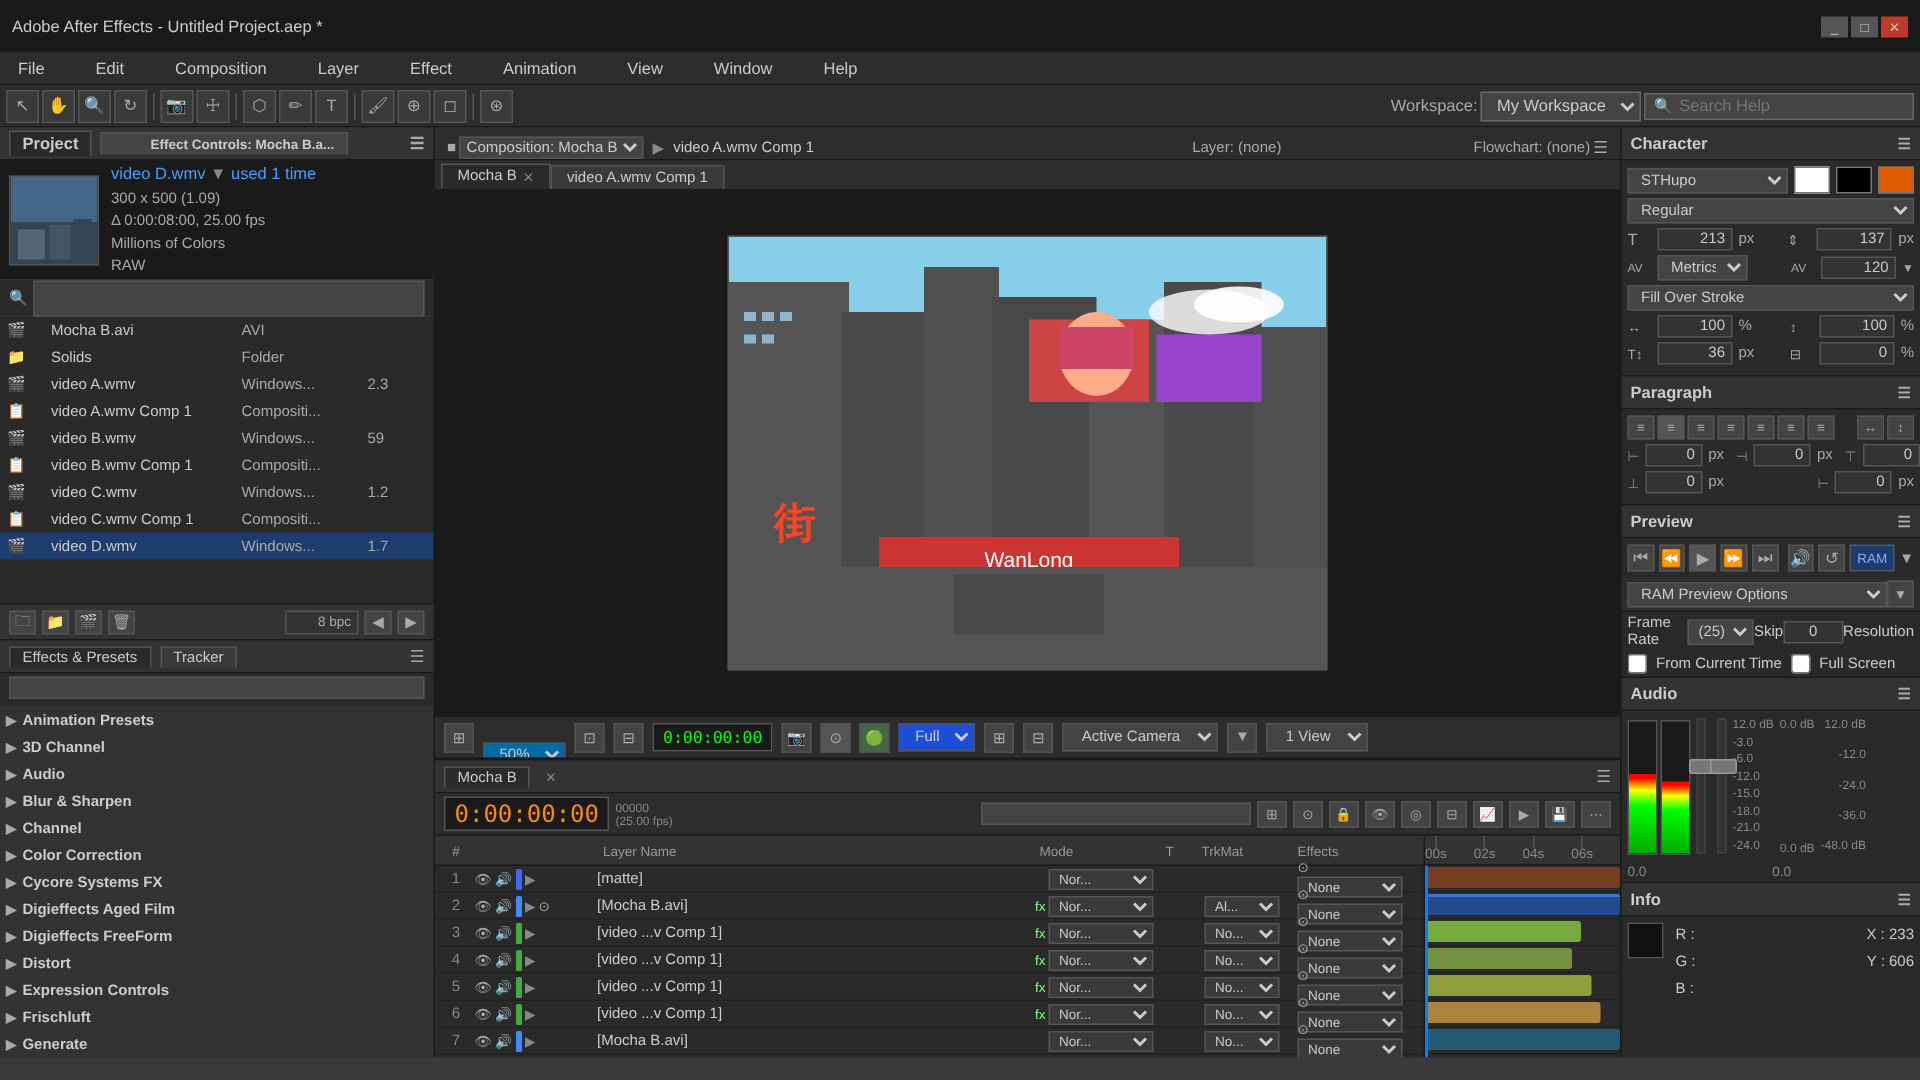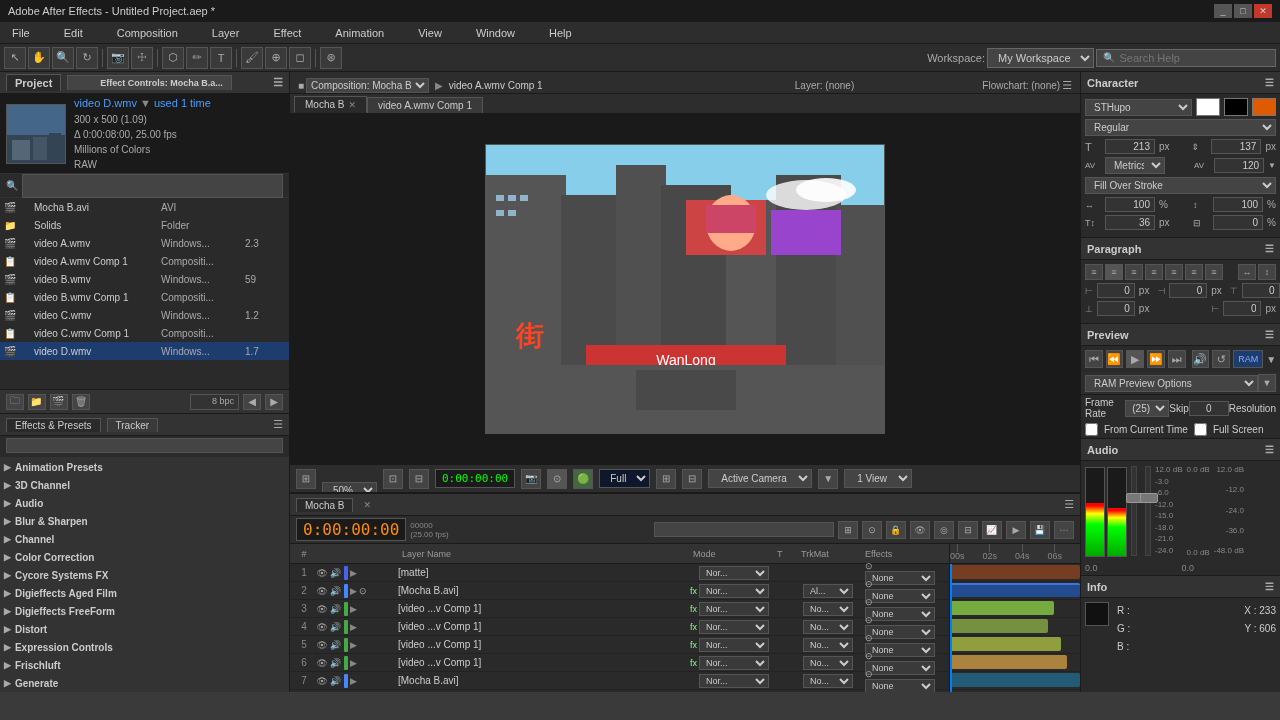--- a/index.html
+++ b/index.html
@@ -9,21 +9,21 @@
       overflow: hidden;
       font-family: Arial, sans-serif;
       font-size: 11px;
       background: #3a3a3a;
       color: #cccccc;
       user-select: none;
     }
 
     
     #title-bar {
-      height: 22px;
+      height: 35px;
       background: #1a1a1a;
       display: flex;
       align-items: center;
       padding: 0 8px;
       justify-content: space-between;
     }
     #title-bar .win-controls { display: flex; gap: 2px; }
     #title-bar .win-btn {
       width: 18px; height: 14px;
       background: #555;
@@ -310,38 +310,38 @@
     #comp-controls {
       height: 28px;
       background: #2d2d2d;
       display: flex;
       align-items: center;
       padding: 0 6px;
       gap: 6px;
       border-top: 1px solid #1a1a1a;
     }
     .zoom-control {
-      background: #404040; border: 1px solid #555;
+      background: #0369a1; border: 1px solid #555;
       color: #ccc; padding: 1px 6px;
       font-size: 10px; cursor: pointer; margin-top: 24px;
     }
     .timecode {
       background: #1a1a1a; border: 1px solid #555;
       color: #00ff00; padding: 2px 6px;
       font-size: 11px; font-family: monospace;
     }
     .comp-btn {
       width: 20px; height: 20px;
       background: #444; border: 1px solid #555;
       color: #aaa; cursor: pointer;
       display: flex; align-items: center; justify-content: center;
       font-size: 10px;
     }
     .quality-dropdown {
-      background: #0f172a; border: 1px solid #555;
+      background: #1d4ed8; border: 1px solid #555;
       color: #ccc; padding: 2px 6px;
       font-size: 10px; cursor: pointer;
     }
     .camera-dropdown {
       background: #444; border: 1px solid #555;
       color: #ccc; padding: 2px 8px;
       font-size: 10px; cursor: pointer;
     }
 
     

